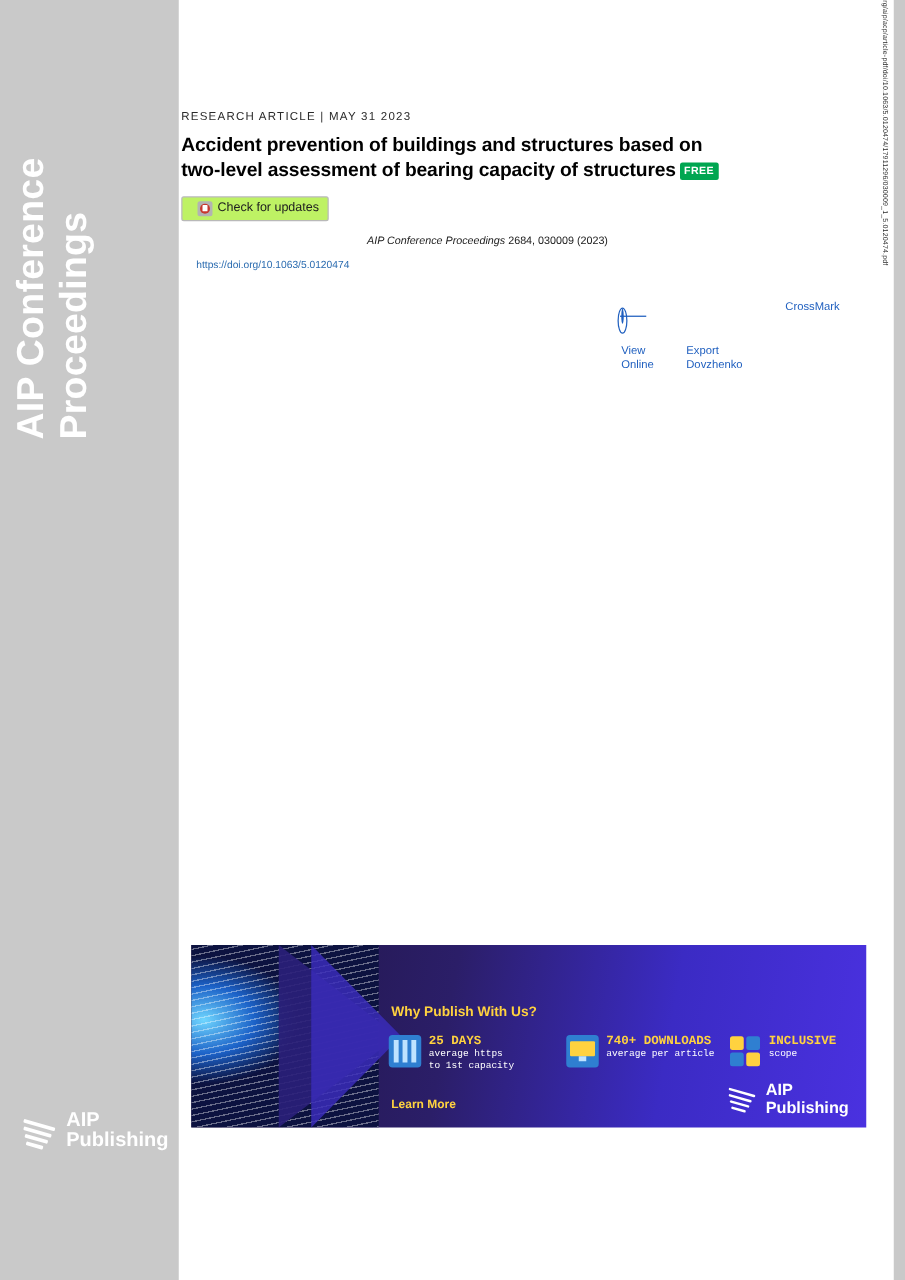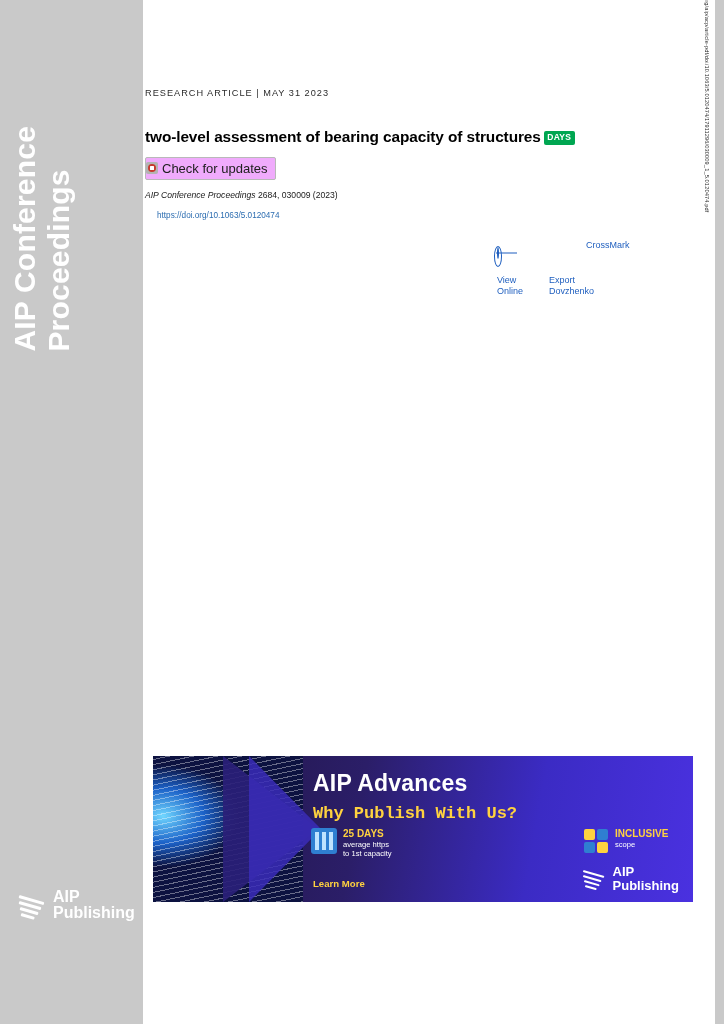--- a/index.html
+++ b/index.html
@@ -146,24 +146,24 @@
     border-left: 3.9px solid transparent;
     border-right: 3.9px solid transparent;
     border-top: 3.4px solid #ffffff;
   }
 
   
   .crossmark-btn {
     display: inline-flex;
     align-items: center;
     border: 1px solid #b9b9b9;
-    background: #f0abfc;
+    background: #bef264;
     border-radius: 2px;
-    padding: 3px 7px 3px 0;
-    font-size: 13px;
+    padding: 3px 7px 3px 12px;
+    font-size: 10px;
     color: #202020;
     margin-bottom: 10px;
   }
   .crossmark-btn .cm-icon {
     width: 12px; height: 12px;
     border-radius: 2px;
     background: #b3b3b3;
     margin-right: 4px;
     position: relative;
     flex: 0 0 auto;
@@ -182,20 +182,21 @@
     left: 4.3px; top: 3.6px;
     width: 3.4px; height: 4.6px;
     background: #ffffff;
     border-radius: 0.5px;
   }
 
   .citation {
     font-size: 8.6px;
     color: #1a1a1a;
     margin-bottom: 4px;
+    text-align: center;
   }
   .citation .ital { font-style: italic; }
   .doi {
     font-size: 8.2px;
     color: #2b6cb0;
     text-decoration: none;
     margin-left: 12px;
   }
 
   
@@ -213,21 +214,21 @@
     line-height: 1.22;
     width: 56px;
   }
   .action .glyph {
     display: block;
     margin: 0 auto 5px auto;
     height: 22px;
   }
   #act-view { left: 4px; top: 8px; }
   #act-export { left: 56px; top: 8px; }
-  #act-crossmark { left: 93px; top: 0px; width: 90px; text-align: left; }
+  #act-crossmark { left: 112px; top: 0px; width: 90px; text-align: center; }
 
   .globe {
     width: 21px; height: 21px;
     border-radius: 50%;
     border: 1.9px solid #1f5fbf;
     position: relative;
     margin: 0 auto;
     box-sizing: border-box;
   }
   .globe::before {
@@ -341,23 +342,22 @@
     left: 160px; top: 14px;
     color: #ffffff;
     font-size: 23px;
     font-weight: bold;
     letter-spacing: 0.2px;
   }
   #ad-sub {
     position: absolute;
     left: 160px; top: 48px;
     color: #ffd23f;
-    font-size: 17px;
-    font-weight: bold;
-    font-family: Liberation Mono, monospace;
+    font-size: 11px;
+    font-weight: bold;
   }
   #ad-learn {
     position: absolute;
     left: 160px; top: 122px;
     color: #ffd23f;
     font-size: 9.6px;
     font-weight: bold;
   }
   .ad-feature {
     position: absolute;
@@ -365,21 +365,21 @@
     display: flex;
     align-items: flex-start;
   }
   .ad-feature .ficon {
     width: 26px; height: 26px;
     border-radius: 3px;
     margin-right: 6px;
     flex: 0 0 auto;
     position: relative;
   }
-  .ad-feature .ftext { color: #ffffff; }
+  .ad-feature .ftext { color: #ffffff; font-family: Liberation Mono, monospace; }
   .ad-feature .fhead {
     font-size: 10px;
     font-weight: bold;
     color: #ffd23f;
     display: block;
     line-height: 1.15;
   }
   .ad-feature .fsub {
     font-size: 7.6px;
     display: block;
@@ -478,22 +478,22 @@
 </div>
 
 <div id="right-band"></div>
 
 <div id="article">
 
   <div class="content">
     <div class="eyebrow">RESEARCH ARTICLE  |  MAY 31 2023</div>
 
     <h1 class="title">
-      <br>
-      <span>two-level assessment of bearing capacity of structures</span><span class="free-badge">DAYS</span>
+      <span>Accident prevention of buildings and structures based on</span><br>
+      <span>two-level assessment of bearing capacity of structures</span><span class="free-badge">FREE</span>
     </h1>
 
 
     <div class="crossmark-btn">
       <span class="cm-icon"></span>
       <span>Check for updates</span>
     </div>
 
     <div class="citation">
       <span class="ital">AIP Conference Proceedings</span><span> 2684, 030009 (2023)</span>
@@ -523,32 +523,38 @@
     </div>
   </div>
 
   <div id="download-note">Downloaded from http://pubs.aip.org/aip/acp/article-pdf/doi/10.1063/5.0120474/17911296/030009_1_5.0120474.pdf</div>
 
   <div id="ad">
     <span class="fiber"></span>
     <span class="wedge"></span>
     <span class="wedge2"></span>
 
-    <div id="ad-title">AIP Advances</div>
     <div id="ad-sub">Why Publish With Us?</div>
 
     <div class="ad-feature" id="feat-1">
       <span class="ficon icon-building"></span>
       <span class="ftext">
         <span class="fhead">25 DAYS</span>
         <span class="fsub">average https</span>
         <span class="fsub">to 1st capacity</span>
       </span>
     </div>
 
+    <div class="ad-feature" id="feat-2">
+      <span class="ficon icon-monitor"></span>
+      <span class="ftext">
+        <span class="fhead">740+ DOWNLOADS</span>
+        <span class="fsub">average per article</span>
+      </span>
+    </div>
 
     <div class="ad-feature" id="feat-3">
       <span class="ficon icon-puzzle">
         <span class="p1"></span>
           <span class="p2"></span>
           <span class="p3"></span>
           <span class="p4"></span>
       </span>
       <span class="ftext">
         <span class="fhead">INCLUSIVE</span>

